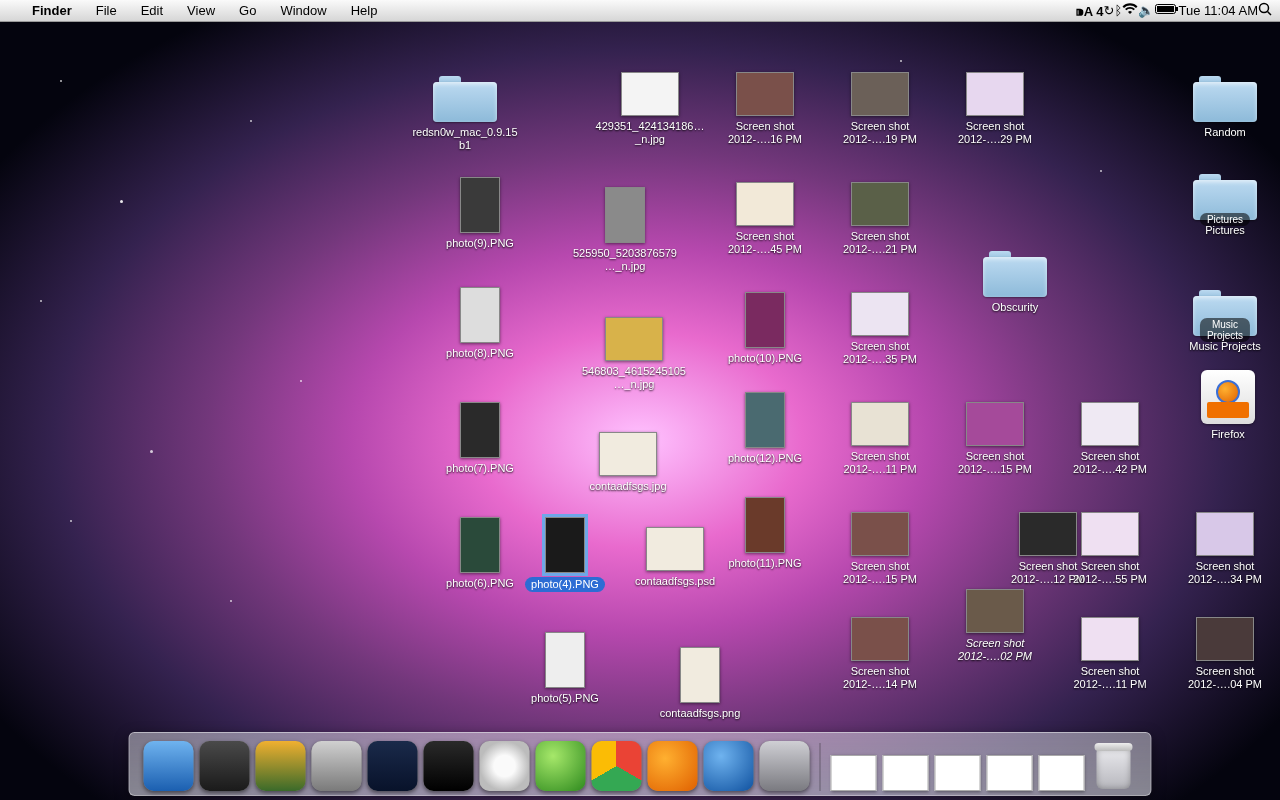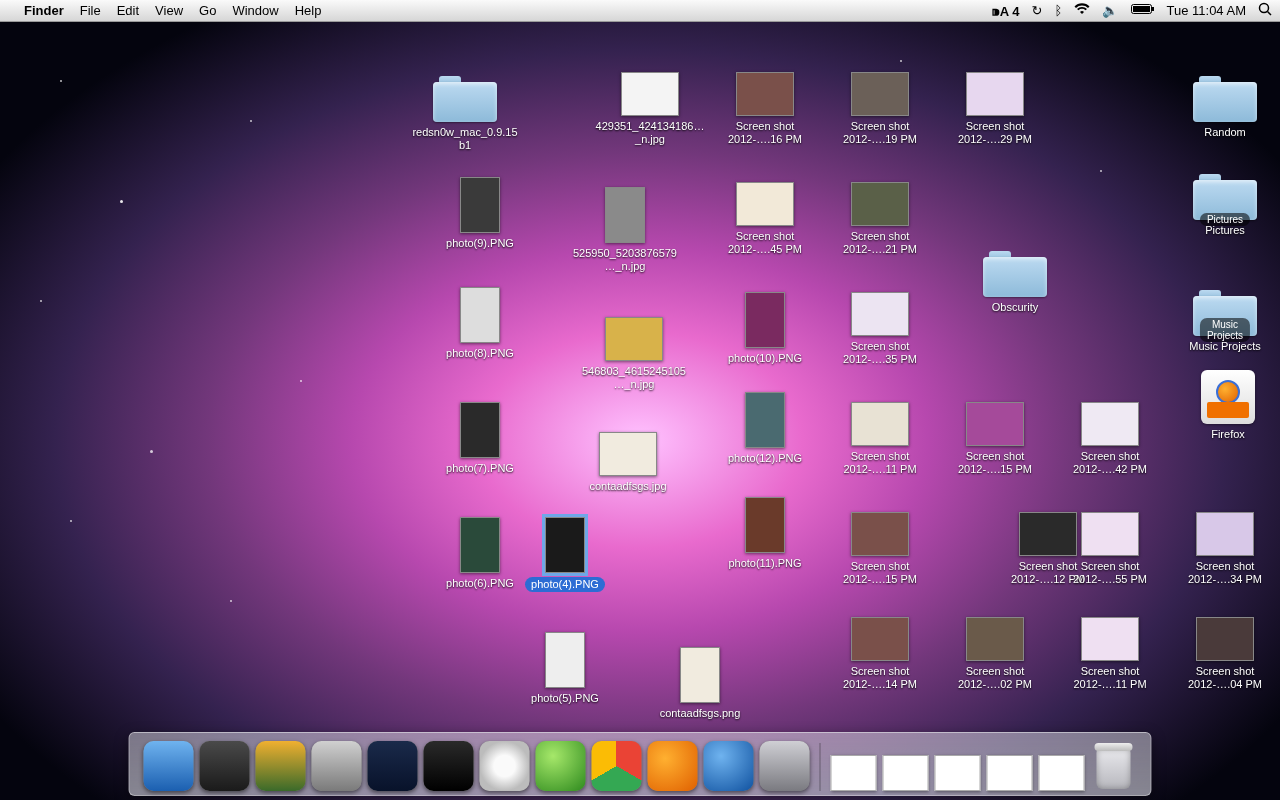--- a/index.html
+++ b/index.html
@@ -17,22 +17,22 @@
 }
 
 .menubar {
   position: absolute; top:0; left:0; right:0; height:22px;
   background: linear-gradient(#fafafa,#d6d6d6);
   border-bottom:1px solid #9a9a9a;
   display:flex; align-items:center;
   font-size:13px; color:#000;
   padding:0 8px;
 }
-.menubar .left { display:flex; align-items:center; gap:16px; }
-.menubar .right { margin-left:auto; display:flex; align-items:center; gap:12px; }
+.menubar .left { display:flex; align-items:center; gap:24px; }
+.menubar .right { margin-left:auto; display:flex; align-items:center; gap:0; }
 .menubar .app { font-weight:bold; }
 .apple { font-size:15px; }
 
 .desktop { position:absolute; top:22px; left:0; right:0; bottom:0; }
 .icon {
   position:absolute; width:100px;
   display:flex; flex-direction:column; align-items:center;
   text-align:center; cursor:default;
 }
 .icon .thumb {
@@ -319,20 +319,26 @@
         <div class="fill" style="background:#2a4a3a"></div>
       </div>
       <div class="label">photo(6).PNG</div>
     </div>
     <div class="icon selected" style="left: 515px; top: 495px;">
       <div class="thumb tall">
         <div class="fill" style="background:#1a1a1a"></div>
       </div>
       <div class="label">photo(4).PNG</div>
     </div>
+    <div class="icon" style="left: 625px; top: 505px;">
+      <div class="thumb">
+        <div class="fill" style="background:#f1ebdf"></div>
+      </div>
+      <div class="label">contaadfsgs.psd</div>
+    </div>
     <div class="icon" style="left: 715px; top: 475px;">
       <div class="thumb tall">
         <div class="fill" style="background:#6a3a2a"></div>
       </div>
       <div class="label">photo(11).PNG</div>
     </div>
     <div class="icon" style="left: 830px; top: 490px;">
       <div class="thumb">
         <div class="fill" style="background:#7a504a"></div>
       </div>
@@ -361,21 +367,21 @@
         <div class="fill" style="background:#eeeeee"></div>
       </div>
       <div class="label">photo(5).PNG</div>
     </div>
     <div class="icon" style="left: 830px; top: 595px;">
       <div class="thumb">
         <div class="fill" style="background:#7a504a"></div>
       </div>
       <div class="label">Screen shot 2012-….14 PM</div>
     </div>
-    <div class="icon" style="left: 945px; top: 595px;">
+    <div class="icon" style="left: 945px; top: 567px; font-style: italic;">
       <div class="thumb">
         <div class="fill" style="background:#6a5a4a"></div>
       </div>
       <div class="label">Screen shot 2012-….02 PM</div>
     </div>
     <div class="icon" style="left: 1060px; top: 595px;">
       <div class="thumb">
         <div class="fill" style="background:#efe0f2"></div>
       </div>
       <div class="label">Screen shot 2012-….11 PM</div>

